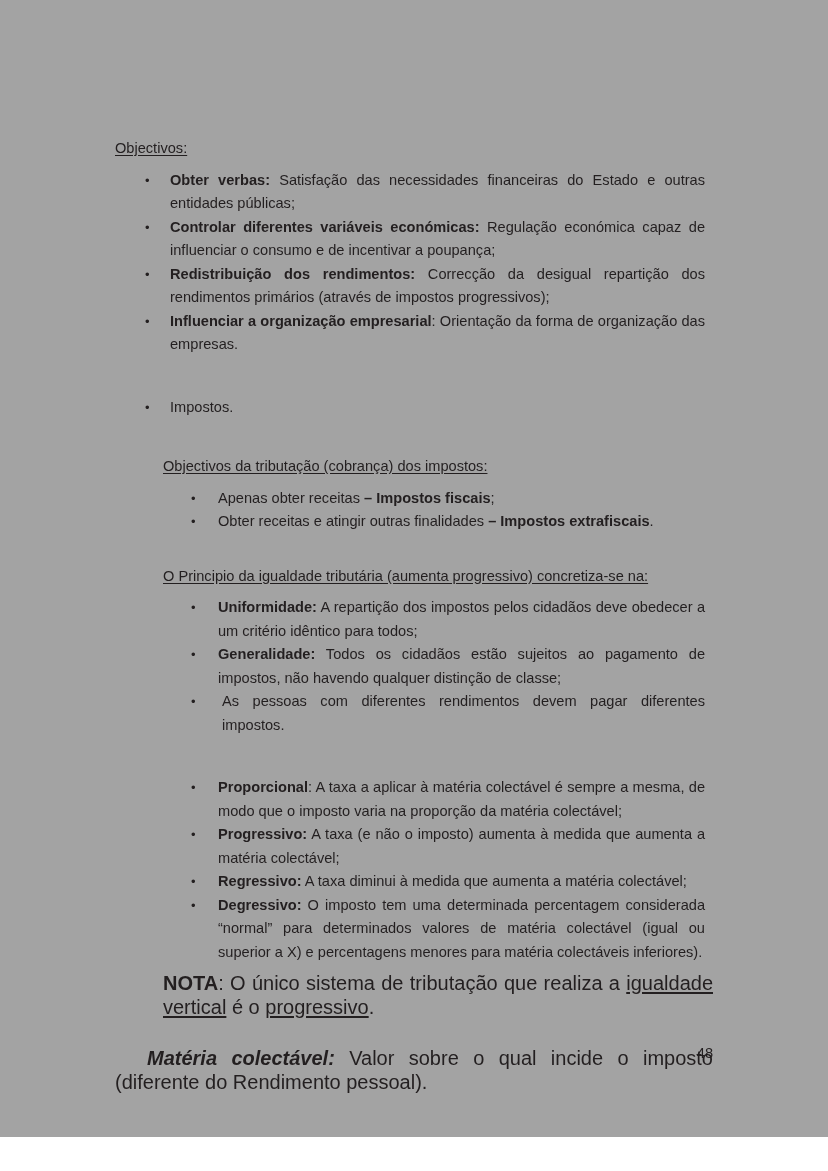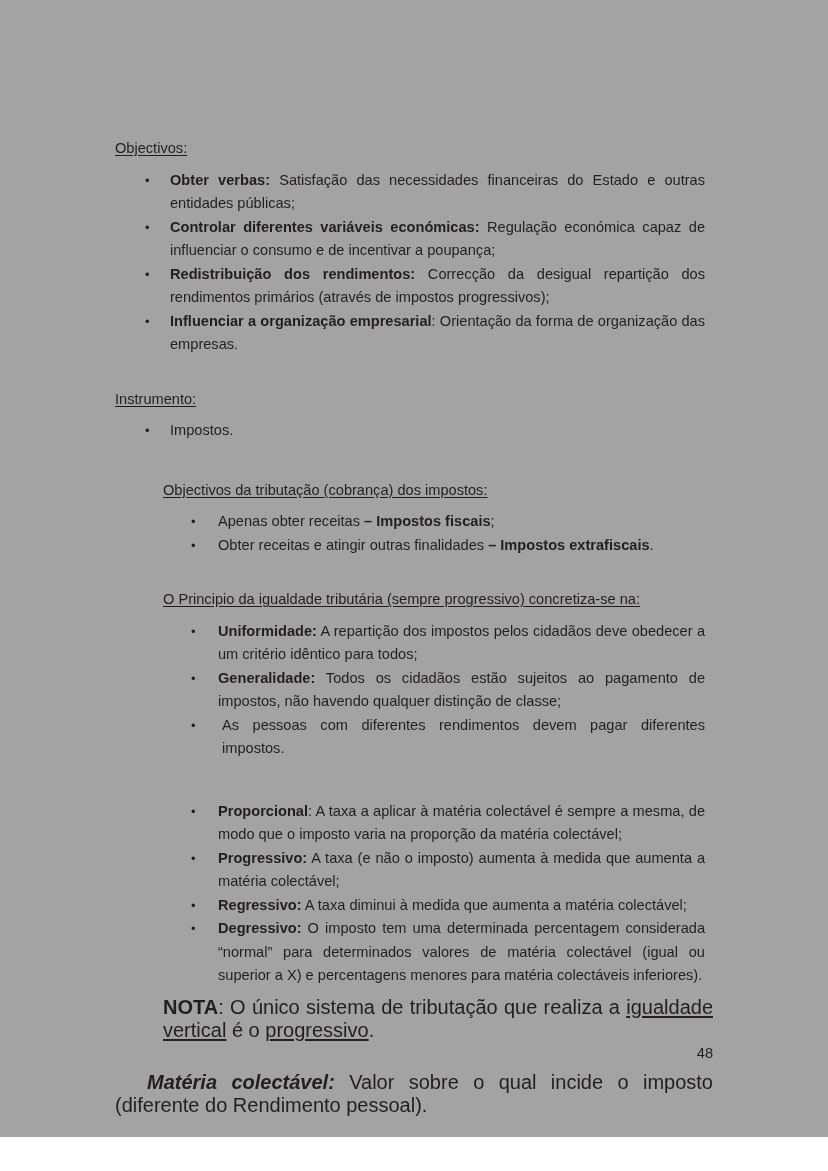--- a/index.html
+++ b/index.html
@@ -114,21 +114,20 @@
       <li>
         <b>Redistribuição dos rendimentos:</b><span> Correcção da desigual repartição dos rendimentos primários (através de impostos progressivos);</span>
       </li>
       <li>
         <b>Influenciar a organização empresarial</b><span class="nb">: </span><span>Orientação da forma de organização das empresas.</span>
       </li>
     </ul>
 
     <div class="spacer-md"></div>
 
-    <div class="heading">Instrumento:</div>
 
     <ul class="blist level1">
       <li>
         <span>Impostos.</span>
       </li>
     </ul>
 
     <div class="spacer-lg"></div>
 
     <div class="indent">
@@ -139,21 +138,21 @@
         <li>
           <span>Apenas obter receitas </span><b>– Impostos fiscais</b><span>;</span>
         </li>
         <li>
           <span>Obter receitas e atingir outras finalidades </span><b>– Impostos extrafiscais</b><span>.</span>
         </li>
       </ul>
 
       <div class="spacer-md"></div>
 
-      <div class="heading">O Principio da igualdade tributária (sempre progressivo) concretiza-se na:</div>
+      <div class="heading">O Principio da igualdade tributária (aumenta progressivo) concretiza-se na:</div>
 
       <ul class="blist level2">
         <li>
           <b>Uniformidade:</b><span> A repartição dos impostos pelos cidadãos deve obedecer a um critério idêntico para todos;</span>
         </li>
         <li>
           <b>Generalidade:</b><span> Todos os cidadãos estão sujeitos ao pagamento de impostos, não havendo qualquer distinção de classe;</span>
         </li>
         <li class="tight-bullet">
           <span> As pessoas com diferentes rendimentos devem pagar diferentes impostos.</span>

